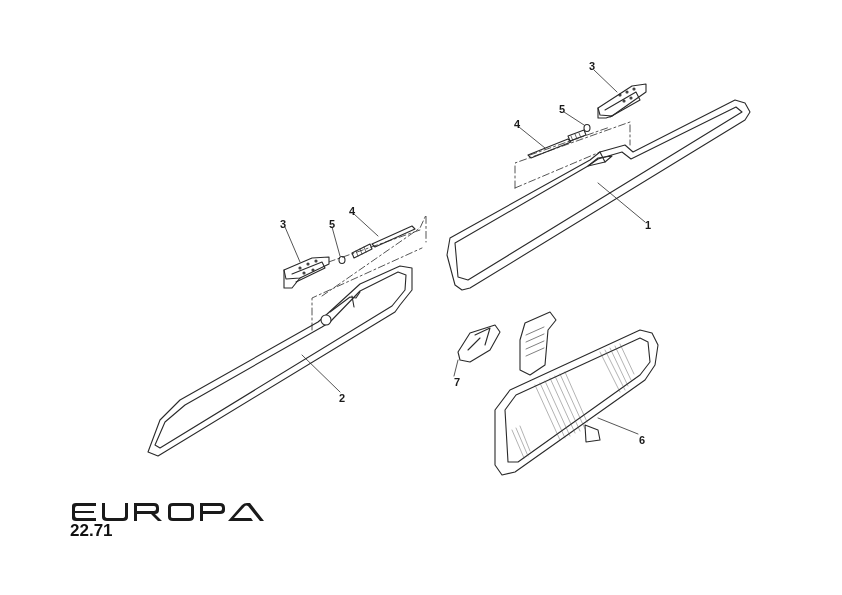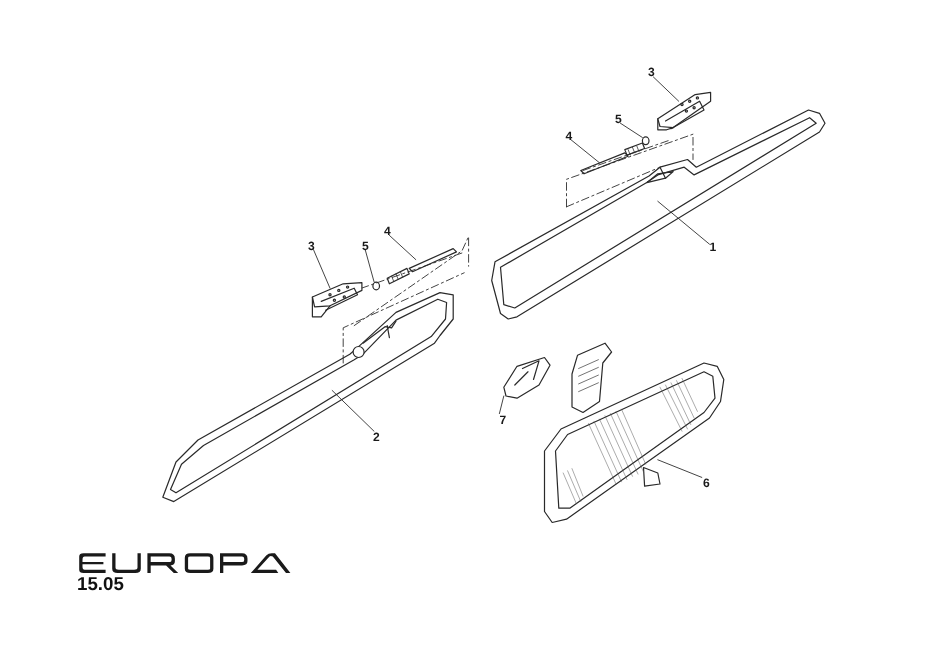--- a/index.html
+++ b/index.html
@@ -116,13 +116,13 @@
 <svg class="brand" viewBox="0 0 195 24" xmlns="http://www.w3.org/2000/svg" fill="#1a1a1a">
   <title>EUROPA</title>
   <path d="M2,6 Q2,3 6,3 L26,3 L26,6 L7,6 Q5,6 5,9 L5,11 L24,11 L24,13 L5,13 L5,15 Q5,18 7,18 L26,18 L26,21 L6,21 Q2,21 2,18 Z"></path>
   <path d="M32,3 L35,3 L35,16 Q35,18 38,18 L52,18 Q55,18 55,16 L55,3 L58,3 L58,17 Q58,21 53,21 L37,21 Q32,21 32,17 Z"></path>
   <path d="M64,3 L84,3 Q89,3 89,8 L89,10 Q89,14 85,14 L92,21 L88,21 L81,14 L67,14 L67,21 L64,21 Z M67,6 L67,11 L84,11 Q86,11 86,9 L86,8 Q86,6 84,6 Z"></path>
   <path d="M98,7 Q98,3 103,3 L119,3 Q124,3 124,7 L124,17 Q124,21 119,21 L103,21 Q98,21 98,17 Z M101,7 L101,17 Q101,18 103,18 L119,18 Q121,18 121,17 L121,7 Q121,6 119,6 L103,6 Q101,6 101,7 Z"></path>
   <path d="M130,3 L150,3 Q155,3 155,8 L155,10 Q155,14 150,14 L133,14 L133,21 L130,21 Z M133,6 L133,11 L150,11 Q152,11 152,9 L152,8 Q152,6 150,6 Z"></path>
   <path d="M158,21 L172,5 Q174,3 177,3 L180,3 L194,21 L190,21 L178,6 Q176,5 175,6 L164,18 L181,18 L183,21 Z"></path>
 </svg>
 
-<div class="section">15.05</div>
+<div class="section">22.71</div>
 
 </body></html>

